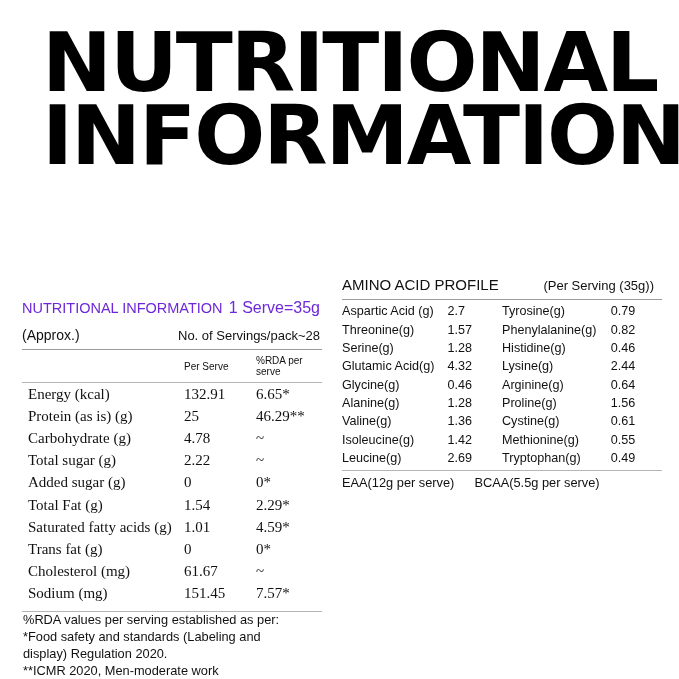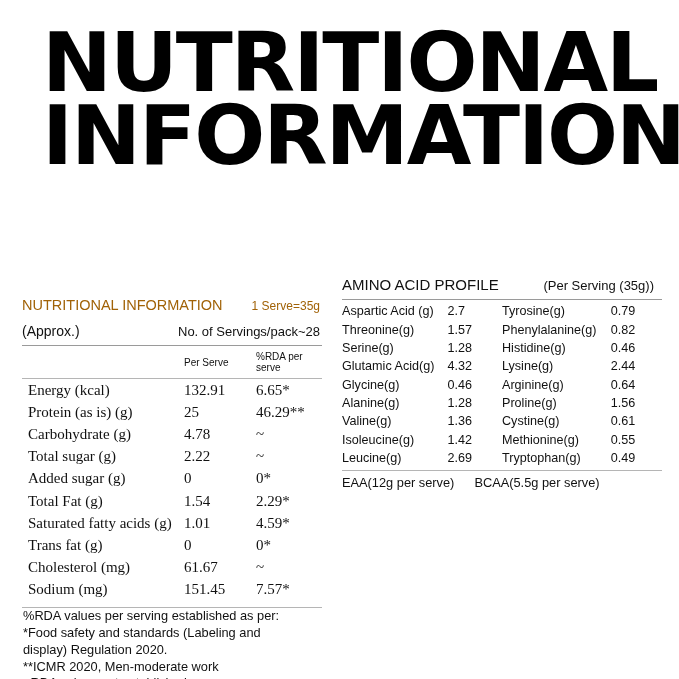--- a/index.html
+++ b/index.html
@@ -61,24 +61,24 @@
     padding-left: 20px;
     box-sizing: border-box;
   }
 
   
   .nut-head {
     display: flex;
     justify-content: space-between;
     align-items: baseline;
     font-size: 14.5px;
-    color: #a16207;
+    color: #6d28d9;
   }
   .nut-head-title { font-size: 14.5px; }
-  .nut-head-serve { font-size: 12px; padding-right: 2px; margin-top: 23px; }
+  .nut-head-serve { font-size: 16px; padding-right: 2px; margin-top: 23px; }
   .nut-head-2 {
     display: flex;
     justify-content: space-between;
     align-items: baseline;
     font-size: 13.5px;
     margin-top: 10px;
   }
   .approx { font-size: 14px; }
   .servings { font-size: 13px; padding-right: 2px; }
 

